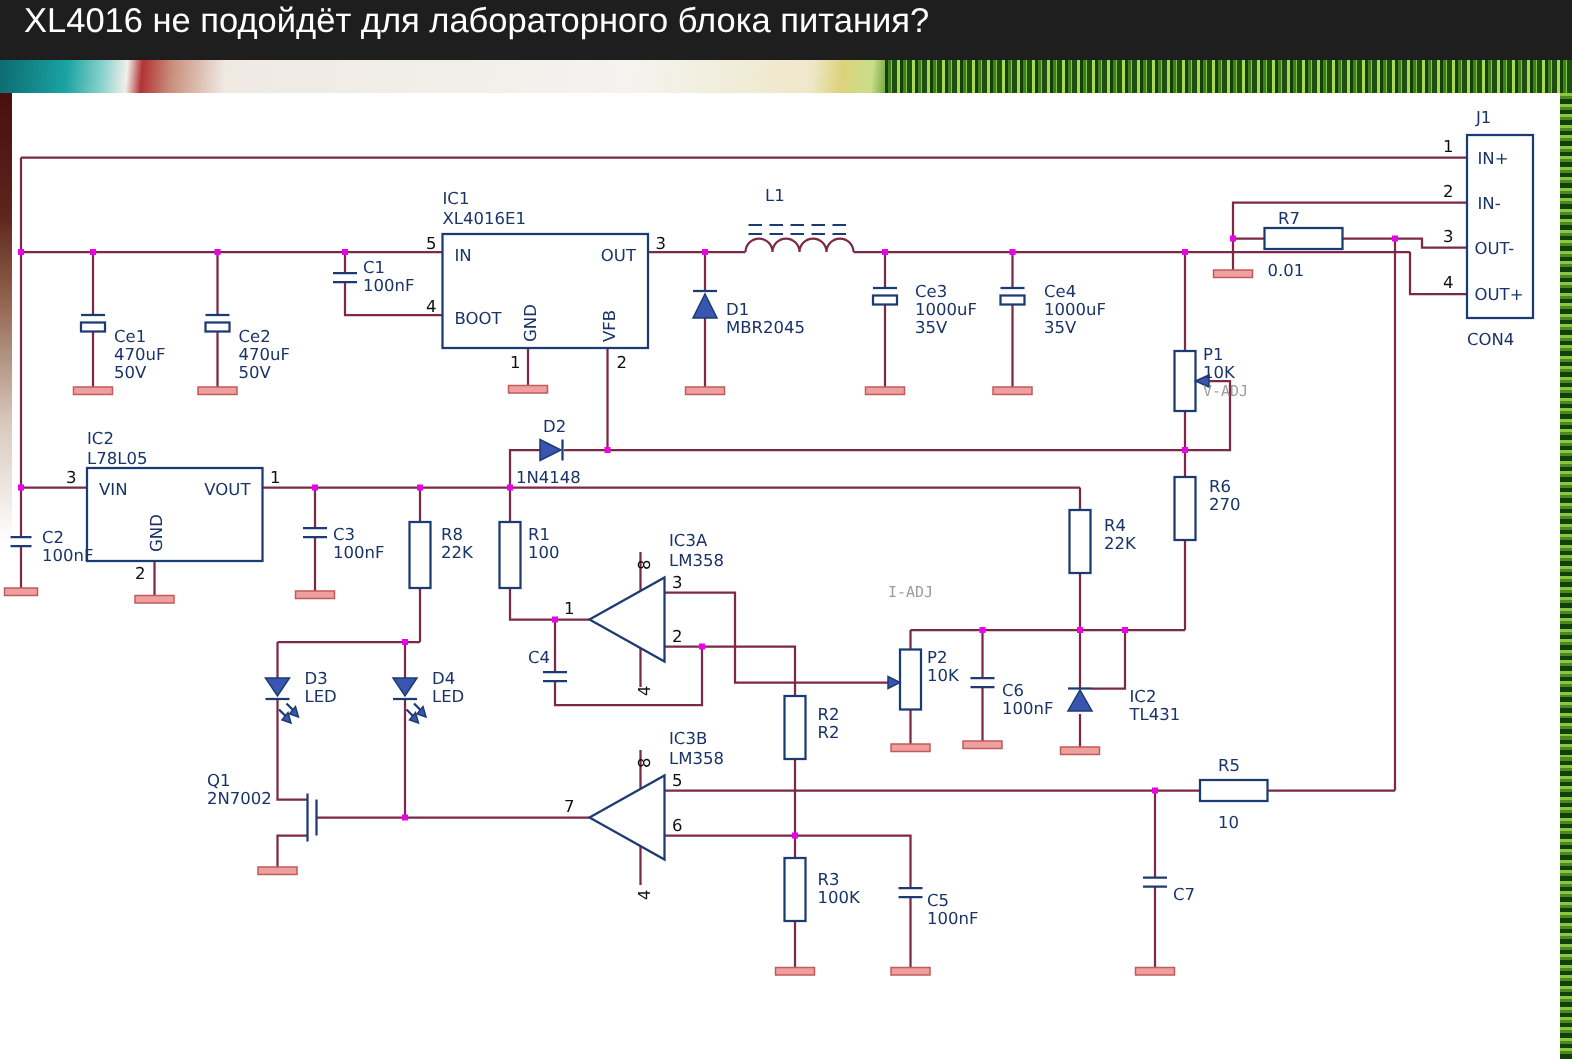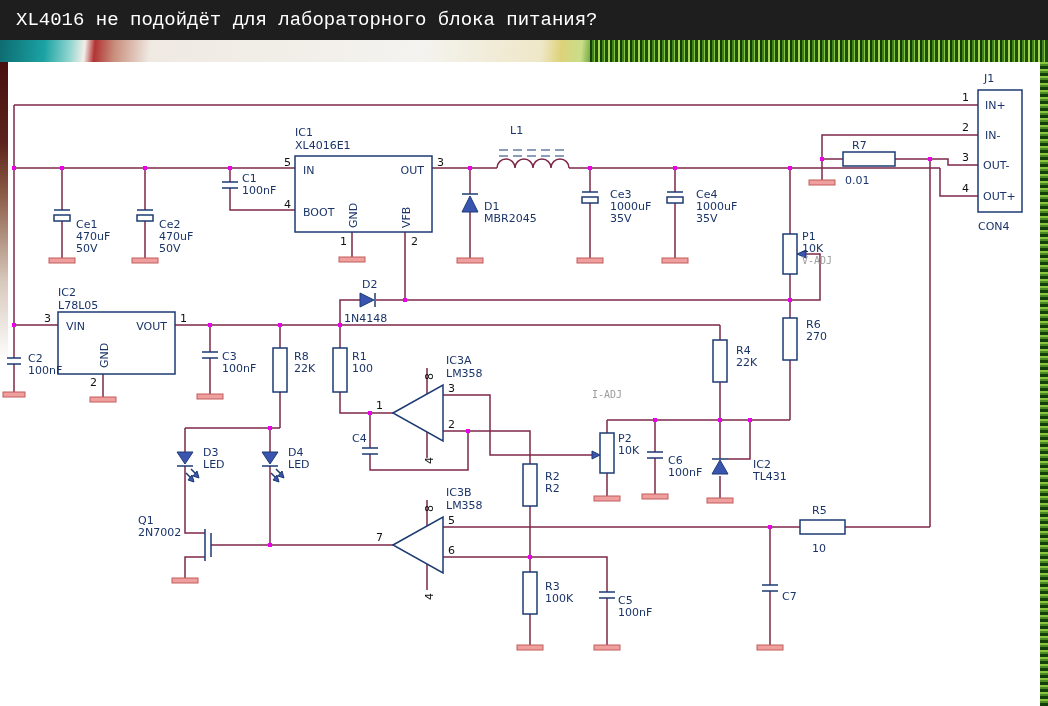--- a/index.html
+++ b/index.html
@@ -1,19 +1,19 @@
 <!DOCTYPE html>
 <html><head>
 <meta charset="utf-8">
 <style>
   html,body{margin:0;padding:0;background:#fff}
   .stage{position:relative;width:1048px;height:706px;overflow:hidden;background:#fff;font-family:"DejaVu Sans",sans-serif}
   .titlebar{position:absolute;left:0;top:0;width:100%;height:40px;background:#1e1e1e;color:#fff;
-    display:flex;align-items:center;padding-left:16px;box-sizing:border-box;
-    font-family:Liberation Mono, monospace;font-size:19px}
+    display:flex;padding-left:16px;box-sizing:border-box;
+    font-family:Liberation Sans, sans-serif;font-size:23px}
   .strip-top{position:absolute;top:40px;left:0;width:1048px;height:22px;display:flex}
   .art{width:590px;height:22px;background:linear-gradient(95deg,#0d6b70 0,#1ba3a3 45px,#8fd4cf 70px,#f2efe9 85px,#b23434 95px,#c98f7d 115px,#efe9e2 150px,#f4f3ef 420px,#efe7c8 540px,#ddd27a 560px,#c9de8a 580px,#74a93c 590px)}
   .spec{flex:1;height:22px;background:repeating-linear-gradient(90deg,#123f0a 0 2px,#417f1f 2px 4px,#85c43e 4px 5px,#1e4f10 5px 8px,#a8d94f 8px 10px)}
   .edge-left{position:absolute;left:0;top:62px;width:8px;height:644px;background:linear-gradient(180deg,#47100f 0,#5c241c 80px,#8a5a44 130px,#d8c9bd 220px,#fff 300px)}
   .edge-right{position:absolute;right:0;top:62px;width:8px;height:644px;background:repeating-linear-gradient(0deg,#123f0a 0 3px,#4b8a22 3px 5px,#8cc63f 5px 7px)}
   svg.sch{position:absolute;left:0;top:62px}
   .wire{stroke:#7e2849;stroke-width:1.5;fill:none}
   .comp{stroke:#1d3b73;stroke-width:1.5;fill:#fff}
   .cnavy{stroke:#1d3b73;stroke-width:1.5;fill:none}
   .blue{fill:#3a55b0;stroke:#1d3b73;stroke-width:1}

